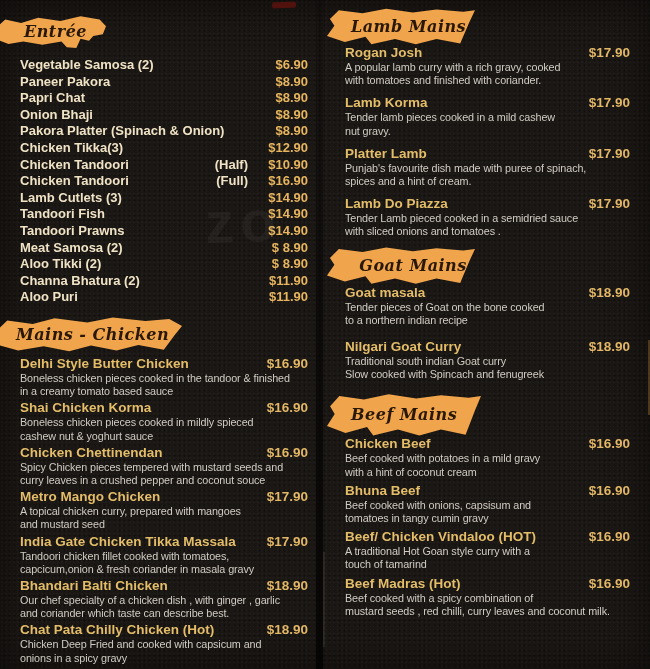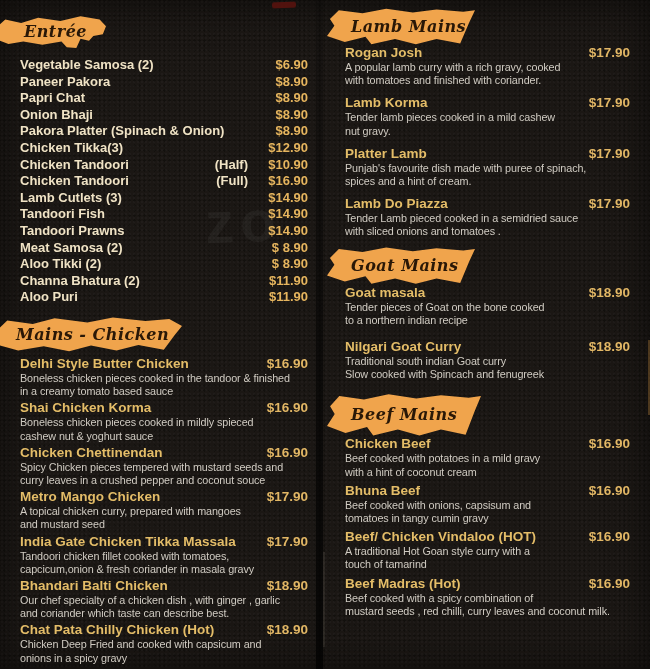--- a/index.html
+++ b/index.html
@@ -36,21 +36,21 @@
   .b-entree .banner-text{font-size:16px;margin-left:24px;}
 
   .b-mains-chicken{width:182px;height:35px;margin-top:11px;
     clip-path:polygon(0 30%,4% 10%,18% 20%,30% 4%,48% 16%,62% 2%,80% 12%,93% 6%,100% 26%,96% 52%,90% 94%,76% 80%,64% 96%,50% 82%,38% 98%,24% 84%,10% 96%,0 82%);}
   .b-mains-chicken .banner-text{font-size:16px;margin-left:16px;}
 
   .b-right{width:148px;
     clip-path:polygon(2% 30%,8% 6%,24% 14%,40% 2%,58% 12%,74% 4%,92% 10%,100% 6%,96% 40%,90% 96%,74% 84%,60% 98%,46% 84%,30% 98%,26% 78%,12% 92%,0 76%,5% 48%);}
   .b-right .banner-text{font-size:16px;margin-left:24px;}
   .b-lamb-mains{height:37px;margin-top:8px;}
-  .b-goat-mains{height:38px;margin-top:4px;}
+  .b-goat-mains{height:38px;margin-top:4px;justify-content:center;}
   .b-beef-mains{width:154px;height:43px;margin-top:4px;}
 
   .items{display:block;}
   .col-left .items.simple{margin-top:9px;padding:0 10px 0 20px;}
   .row{display:flex;align-items:baseline;}
   .items.simple .row{height:16.6px;}
   .iname{flex:1;font-size:13px;font-weight:bold;color:#f0e3c5;white-space:nowrap;}
   .qual{width:64px;text-align:right;font-size:13px;font-weight:bold;color:#f0e3c5;margin-right:8px;}
   .price{width:52px;text-align:right;font-size:13px;font-weight:bold;color:#e6b55e;white-space:nowrap;}
 

